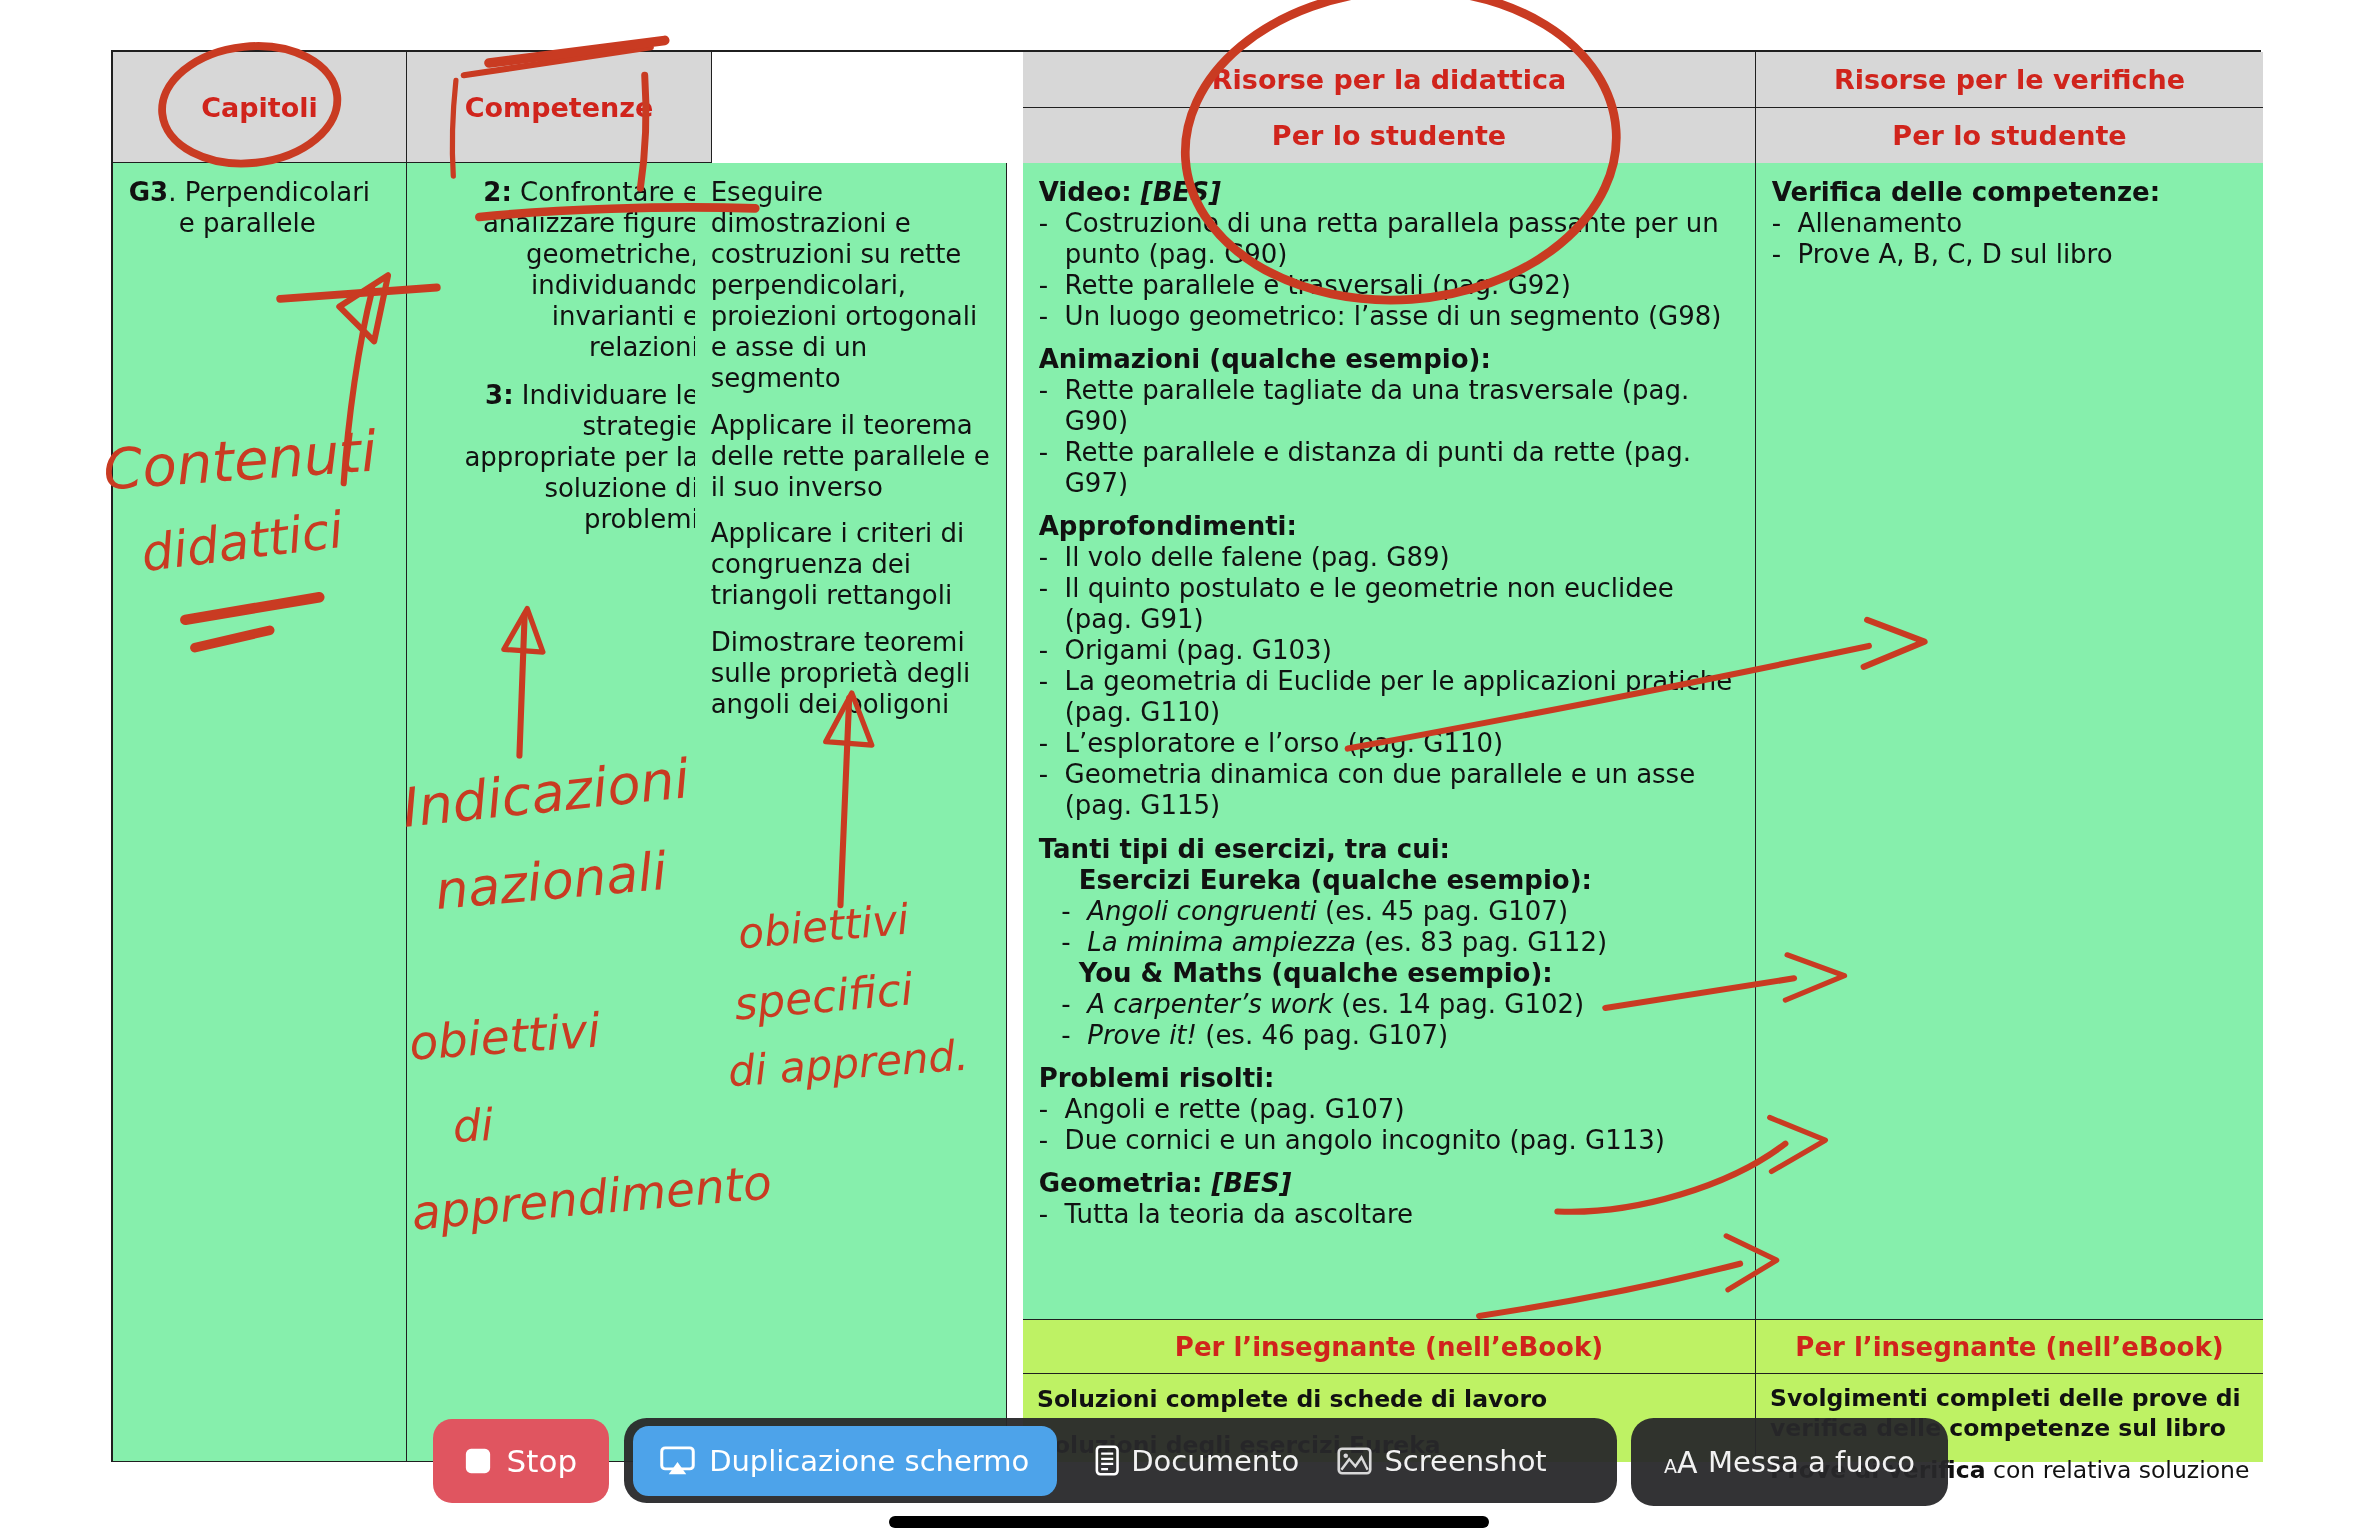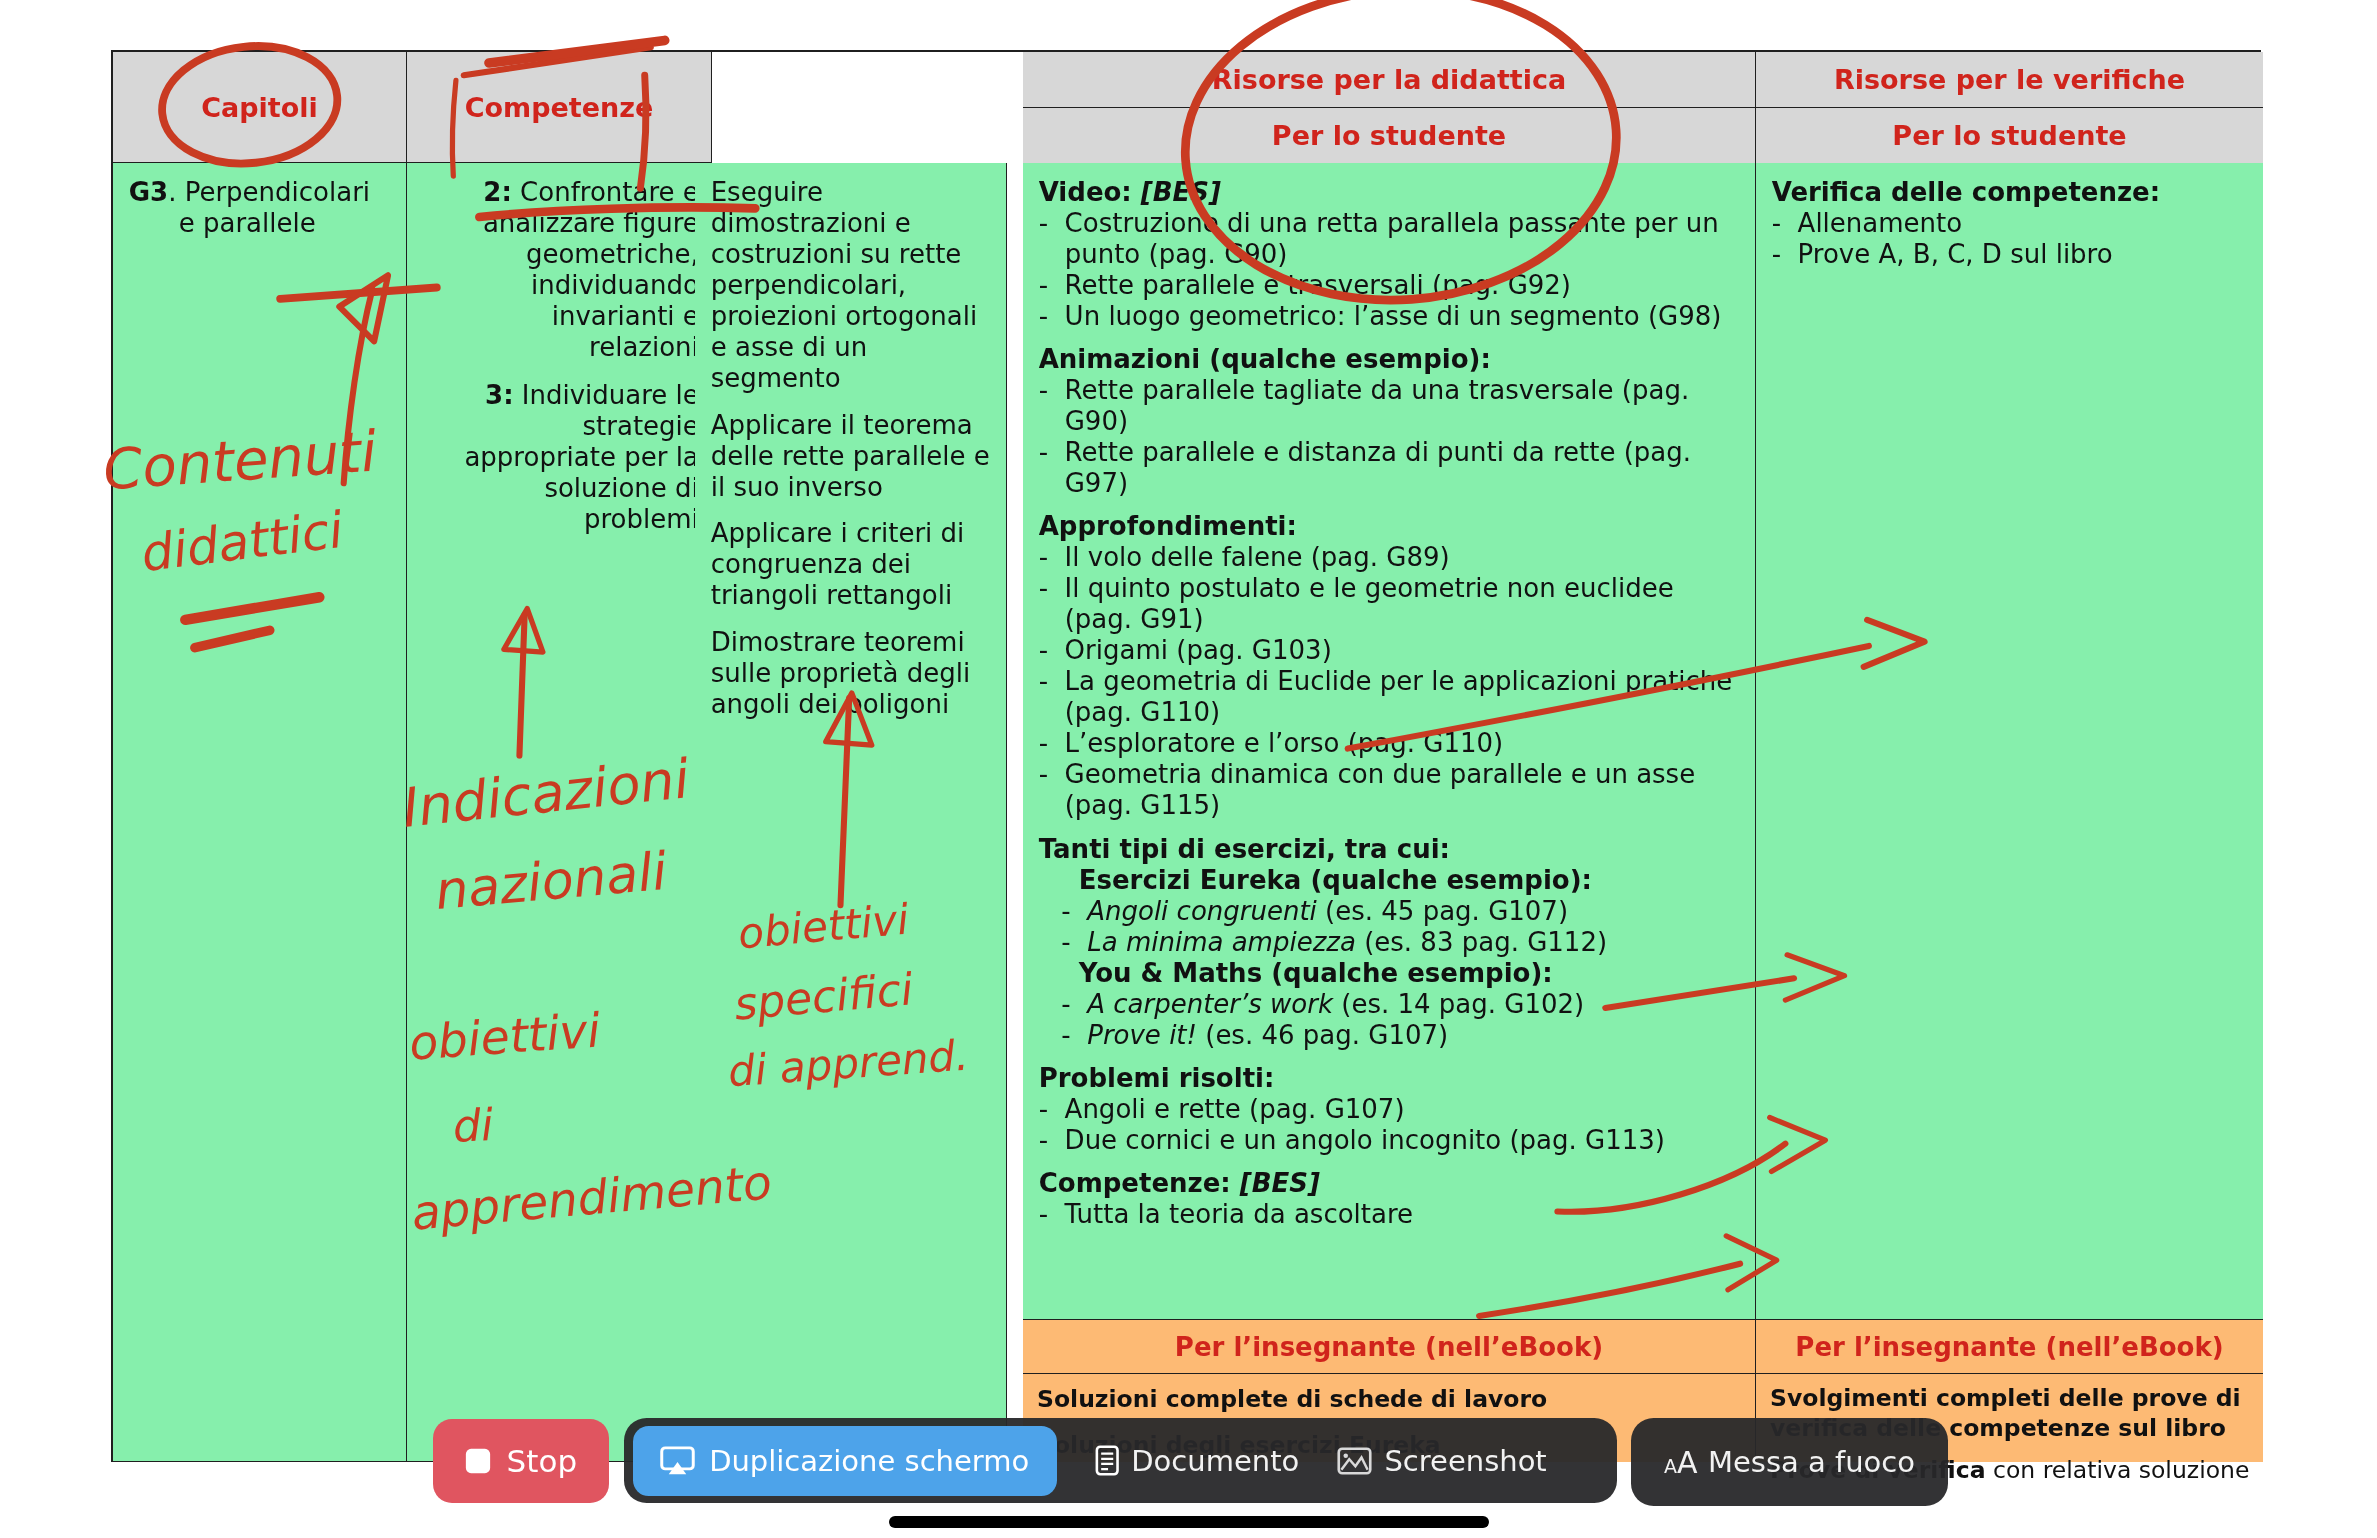--- a/index.html
+++ b/index.html
@@ -7,21 +7,21 @@
         font-family:"DejaVu Sans", sans-serif;color:#111;}
   
   .tbl{position:absolute;left:111px;top:50px;width:2150px;height:1412px;
        border:2.6px solid #1f1f1f;box-sizing:border-box;background:#fff;}
   .cell{position:absolute;box-sizing:border-box;border-color:#1f1f1f;}
   .bR{border-right:1.7px solid #1f1f1f;}
   .bB{border-bottom:1.7px solid #1f1f1f;}
   .hdr{background:#d7d7d7;color:#d0241c;font-weight:bold;font-size:27px;
        display:flex;align-items:center;justify-content:center;text-align:center;}
   .body-cell{background:#86efac;padding:14px 12.2px 0 15.7px;font-size:26px;line-height:31px;}
-  .yellow{background:#fdba74;}
+  .yellow{background:#bef264;}
   .yhdr{color:#d0241c;font-weight:bold;font-size:26px;display:flex;align-items:center;justify-content:center;}
   .ycontent{padding:10.4px 8.7px 0 14px;font-size:23.5px;line-height:30px;font-weight:bold;}
   .hang{padding-left:50px;text-indent:-50px;}
   .num-item{padding-left:40px;text-indent:-40px;margin-bottom:17.4px;text-align:right;}
   .para{margin-bottom:15.7px;}
   .sec{margin-bottom:12.2px;}
   .sec-h{font-weight:bold;}
   .it{padding-left:26px;text-indent:-26px;}
   .it.sub{margin-left:22.6px;}
   .subhead{margin-left:40px;font-weight:bold;}
@@ -106,21 +106,21 @@
           <div class="subhead"><span class="b">You &amp; Maths (qualche esempio):</span></div>
           <div class="it sub">-&nbsp;&nbsp;<span class="i">A carpenter’s work</span><span> (es. 14 pag. G102)</span></div>
           <div class="it sub">-&nbsp;&nbsp;<span class="i">Prove it!</span><span> (es. 46 pag. G107)</span></div>
         </div>
         <div class="sec">
           <div class="sec-h"><span class="b">Problemi risolti:</span></div>
           <div class="it">-&nbsp;&nbsp;<span>Angoli e rette (pag. G107)</span></div>
           <div class="it">-&nbsp;&nbsp;<span>Due cornici e un angolo incognito (pag. G113)</span></div>
         </div>
         <div class="sec">
-          <div class="sec-h"><span class="b">Competenze: </span><span class="b i">[BES]</span></div>
+          <div class="sec-h"><span class="b">Geometria: </span><span class="b i">[BES]</span></div>
           <div class="it">-&nbsp;&nbsp;<span>Tutta la teoria da ascoltare</span></div>
         </div>
       </div>
 
     <div class="cell body-cell bB" style="left:1643px;top:111px;width:507px;height:1157px;">
         <div class="sec-h">Verifica delle competenze:</div>
         <div class="vf-item">-&nbsp;&nbsp;Allenamento</div>
         <div class="vf-item">-&nbsp;&nbsp;Prove A, B, C, D sul libro</div>
       </div>
 

